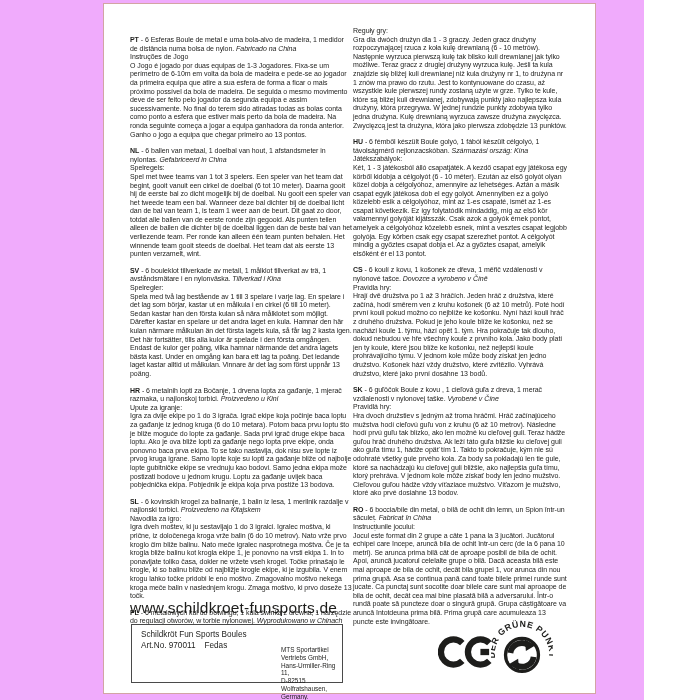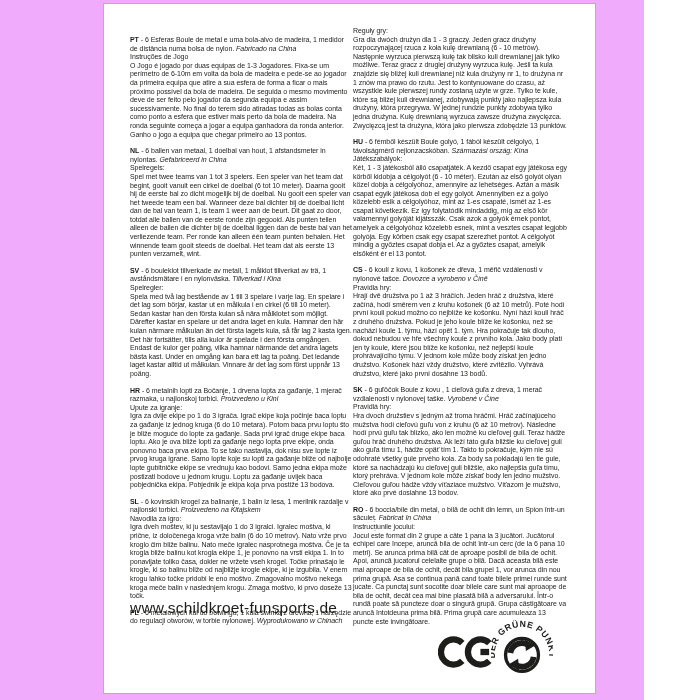--- a/index.html
+++ b/index.html
@@ -94,20 +94,31 @@
 
     <div class="sec">
       <p class="ln"><span class="code">RO</span><span> - 6 boccia/bile din metal, o bilă de ochit din lemn, un Spion într-un săculeț. </span><span class="madein">Fabricat în China</span></p>
       <p class="ln">Instrucțiunile jocului:</p>
       <p class="ln">Jocul este format din 2 grupe a câte 1 pana la 3 jucători. Jucătorul echipei care începe, aruncă bila de ochit într-un cerc (de la 6 pana 10 metri). Se arunca prima bilă cât de aproape posibil de bila de ochit. Apoi, aruncă jucatorul celelalte grupe o bilă. Dacă aceasta bilă este mai aproape de bila de ochit, decât bila grupei 1, vor arunca din nou prima grupă. Asa se continua pană cand toate bilele primei runde sunt jucate. Ca punctaj sunt socotite doar bilele care sunt mai aproaope de bila de ochit, decât cea mai bine plasată bilă a adversarului. Într-o rundă poate să puncteze doar o singură grupă. Grupa câștigătoare va aruncă întotdeuna prima bilă. Prima grupă care acumuleaza 13 puncte este invingătoare.</p>
     </div>
   </div>
 
   <div class="website">www.schildkroet-funsports.de</div>
 
+  <div class="prodbox">
+    <p class="l1">Schildkröt Fun Sports Boules</p>
+    <p class="l2"><span>Art.No. 970011</span><span class="model">Fedas</span></p>
+    <div class="addr">
+      <p>MTS Sportartikel</p>
+      <p>Vertriebs GmbH,</p>
+      <p>Hans-Urmiller-Ring 11,</p>
+      <p>D-82515 Wolfratshausen,</p>
+      <p>Germany.</p>
+    </div>
+  </div>
 
   <svg class="ce-mark" width="54" height="36" viewBox="0 0 112 66" aria-hidden="true">
     <g stroke="#1d1d1b" stroke-width="13" fill="none">
       <path d="M 50.4,14.6 A 26,26 0 1 0 50.4,51.4"></path>
       <path d="M 106.4,14.6 A 26,26 0 1 0 106.4,51.4"></path>
       <path d="M 88,33 L 106,33"></path>
     </g>
   </svg>
 
   <svg class="gp-mark" width="62" height="64" viewBox="-32 -32 64 64" aria-hidden="true">

